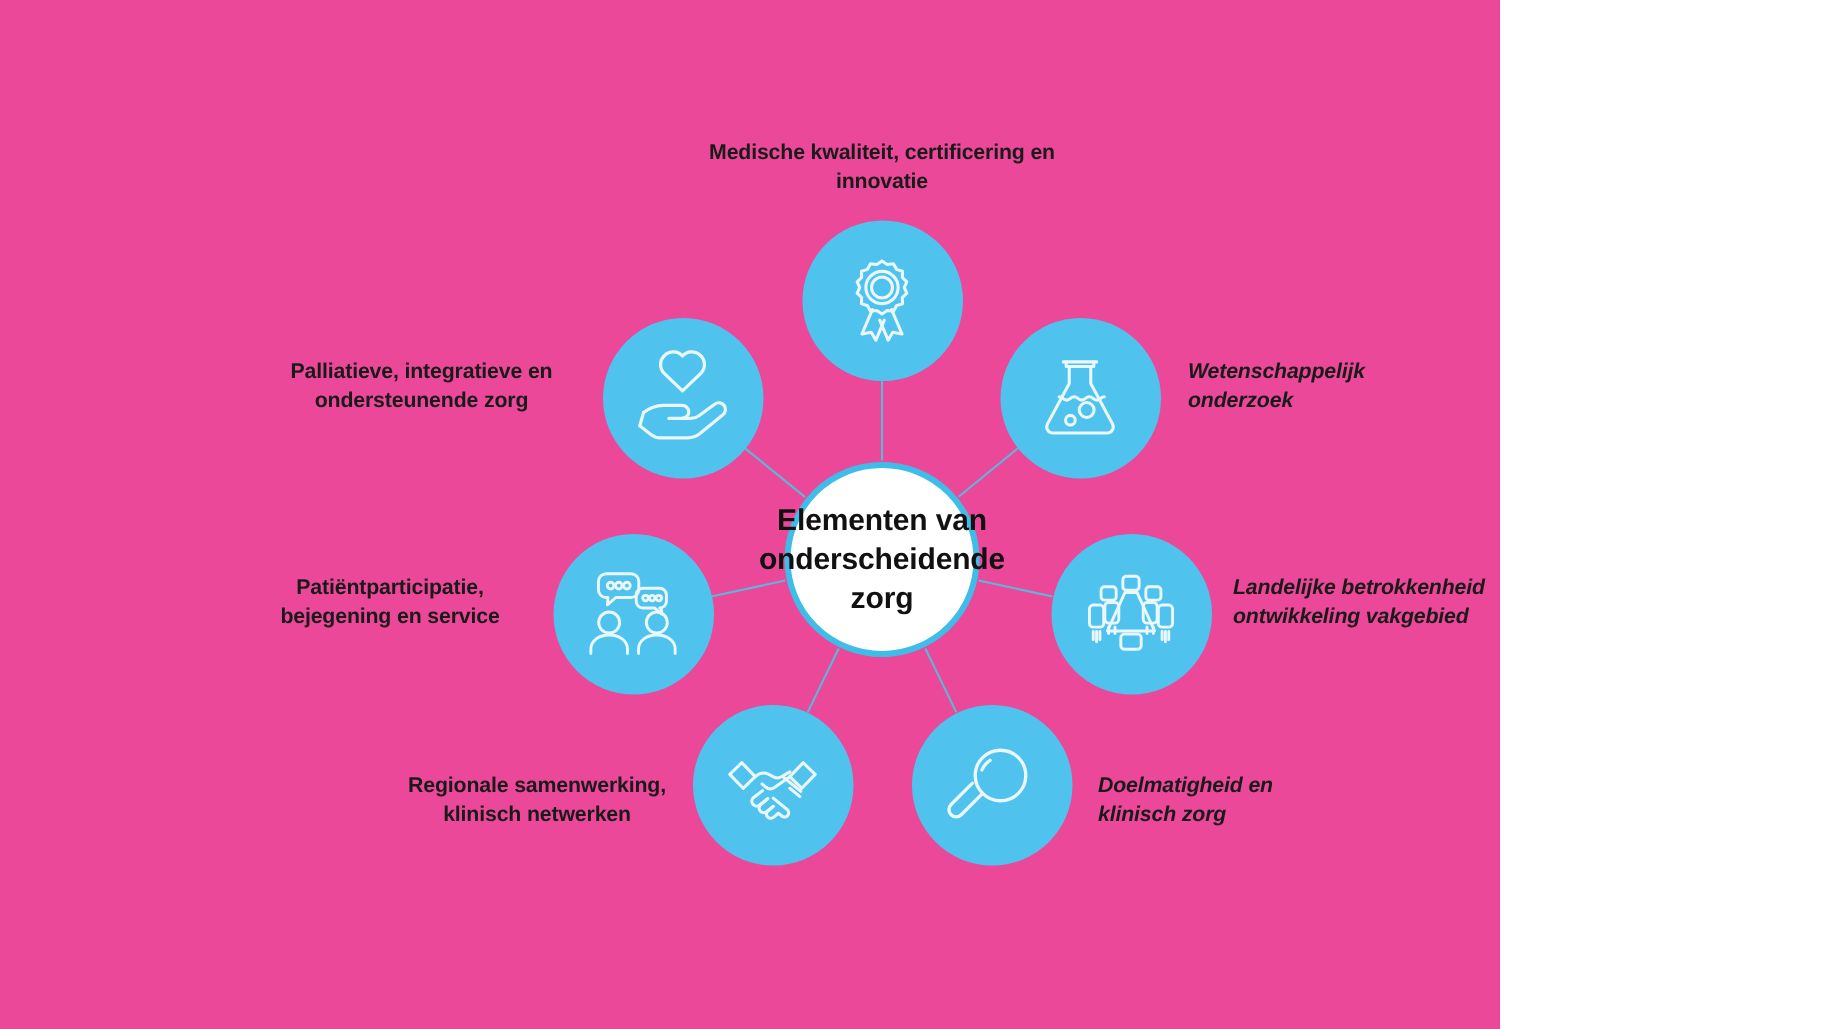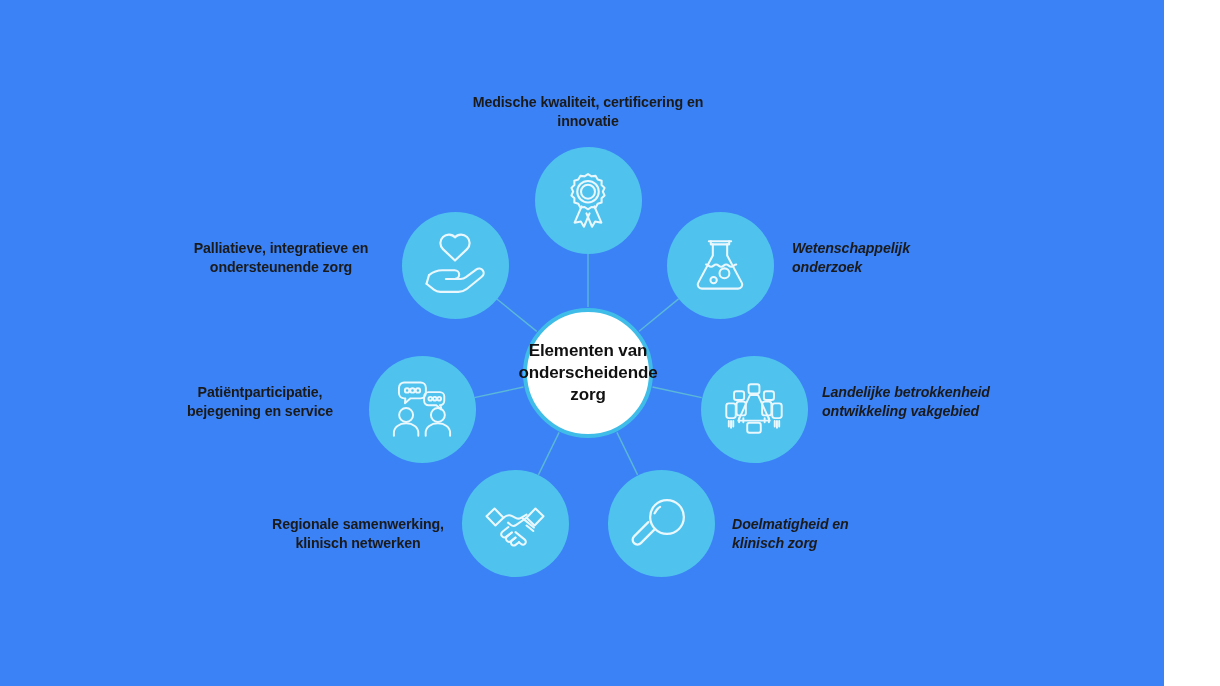--- a/index.html
+++ b/index.html
@@ -49,21 +49,21 @@
     border-radius: 50%;
     background: #ffffff;
     border: 4px solid #3FBCE8;
     box-sizing: border-box;
     display: flex;
     align-items: center;
     justify-content: center;
     text-align: center;
   }
   .hub-label {
-    font-size: 17px;
+    font-size: 20px;
     font-weight: 700;
     color: #111111;
     line-height: 1.30;
     letter-spacing: -0.1px;
     padding: 0 6px;
   }
   .node-label {
     position: absolute;
     font-size: 14.2px;
     font-weight: 700;
@@ -72,21 +72,21 @@
     letter-spacing: -0.1px;
     white-space: pre-line;
   }
   .lbl-center { text-align: center; }
   .lbl-left   { text-align: center; }
   .lbl-right  { text-align: left; font-style: italic; }
 </style>
 </head>
 <body>
 
-<div id="stage" style="width: 1131px; height: 686px; background: #3b82f6; padding-left: 33px;">
+<div id="stage" style="width: 1000px; height: 686px; background: #ec4899;">
 
   <svg id="wheel-svg" viewBox="0 0 1220 686" xmlns="http://www.w3.org/2000/svg" aria-hidden="true">
     <g id="connector-group" stroke="#5BB8D8" stroke-width="1.4" fill="none">
         <line x1="588" y1="307" x2="588" y2="253.5" stroke="#5BB8D8"></line>
         <line x1="639.0811817474192" y1="331.2063058430207" x2="678.5932844926223" y2="298.87822177876353" stroke="#5BB8D8"></line>
         <line x1="652.5006456333615" y1="386.98809182410247" x2="701.7153857365934" y2="397.66116799106845" stroke="#5BB8D8"></line>
         <line x1="616.8813836287901" y1="432.3453088262809" x2="637.5885753918142" y2="474.89433299687835" stroke="#5BB8D8"></line>
         <line x1="559.1186163712099" y1="432.3453088262809" x2="538.4114246081858" y2="474.89433299687835" stroke="#5BB8D8"></line>
         <line x1="523.4993543666385" y1="386.98809182410247" x2="474.2846142634067" y2="397.66116799106845" stroke="#5BB8D8"></line>
         <line x1="536.7646946049425" y1="331.3953911077728" x2="496.531649070236" y2="298.72494811718417" stroke="#5BB8D8"></line>

